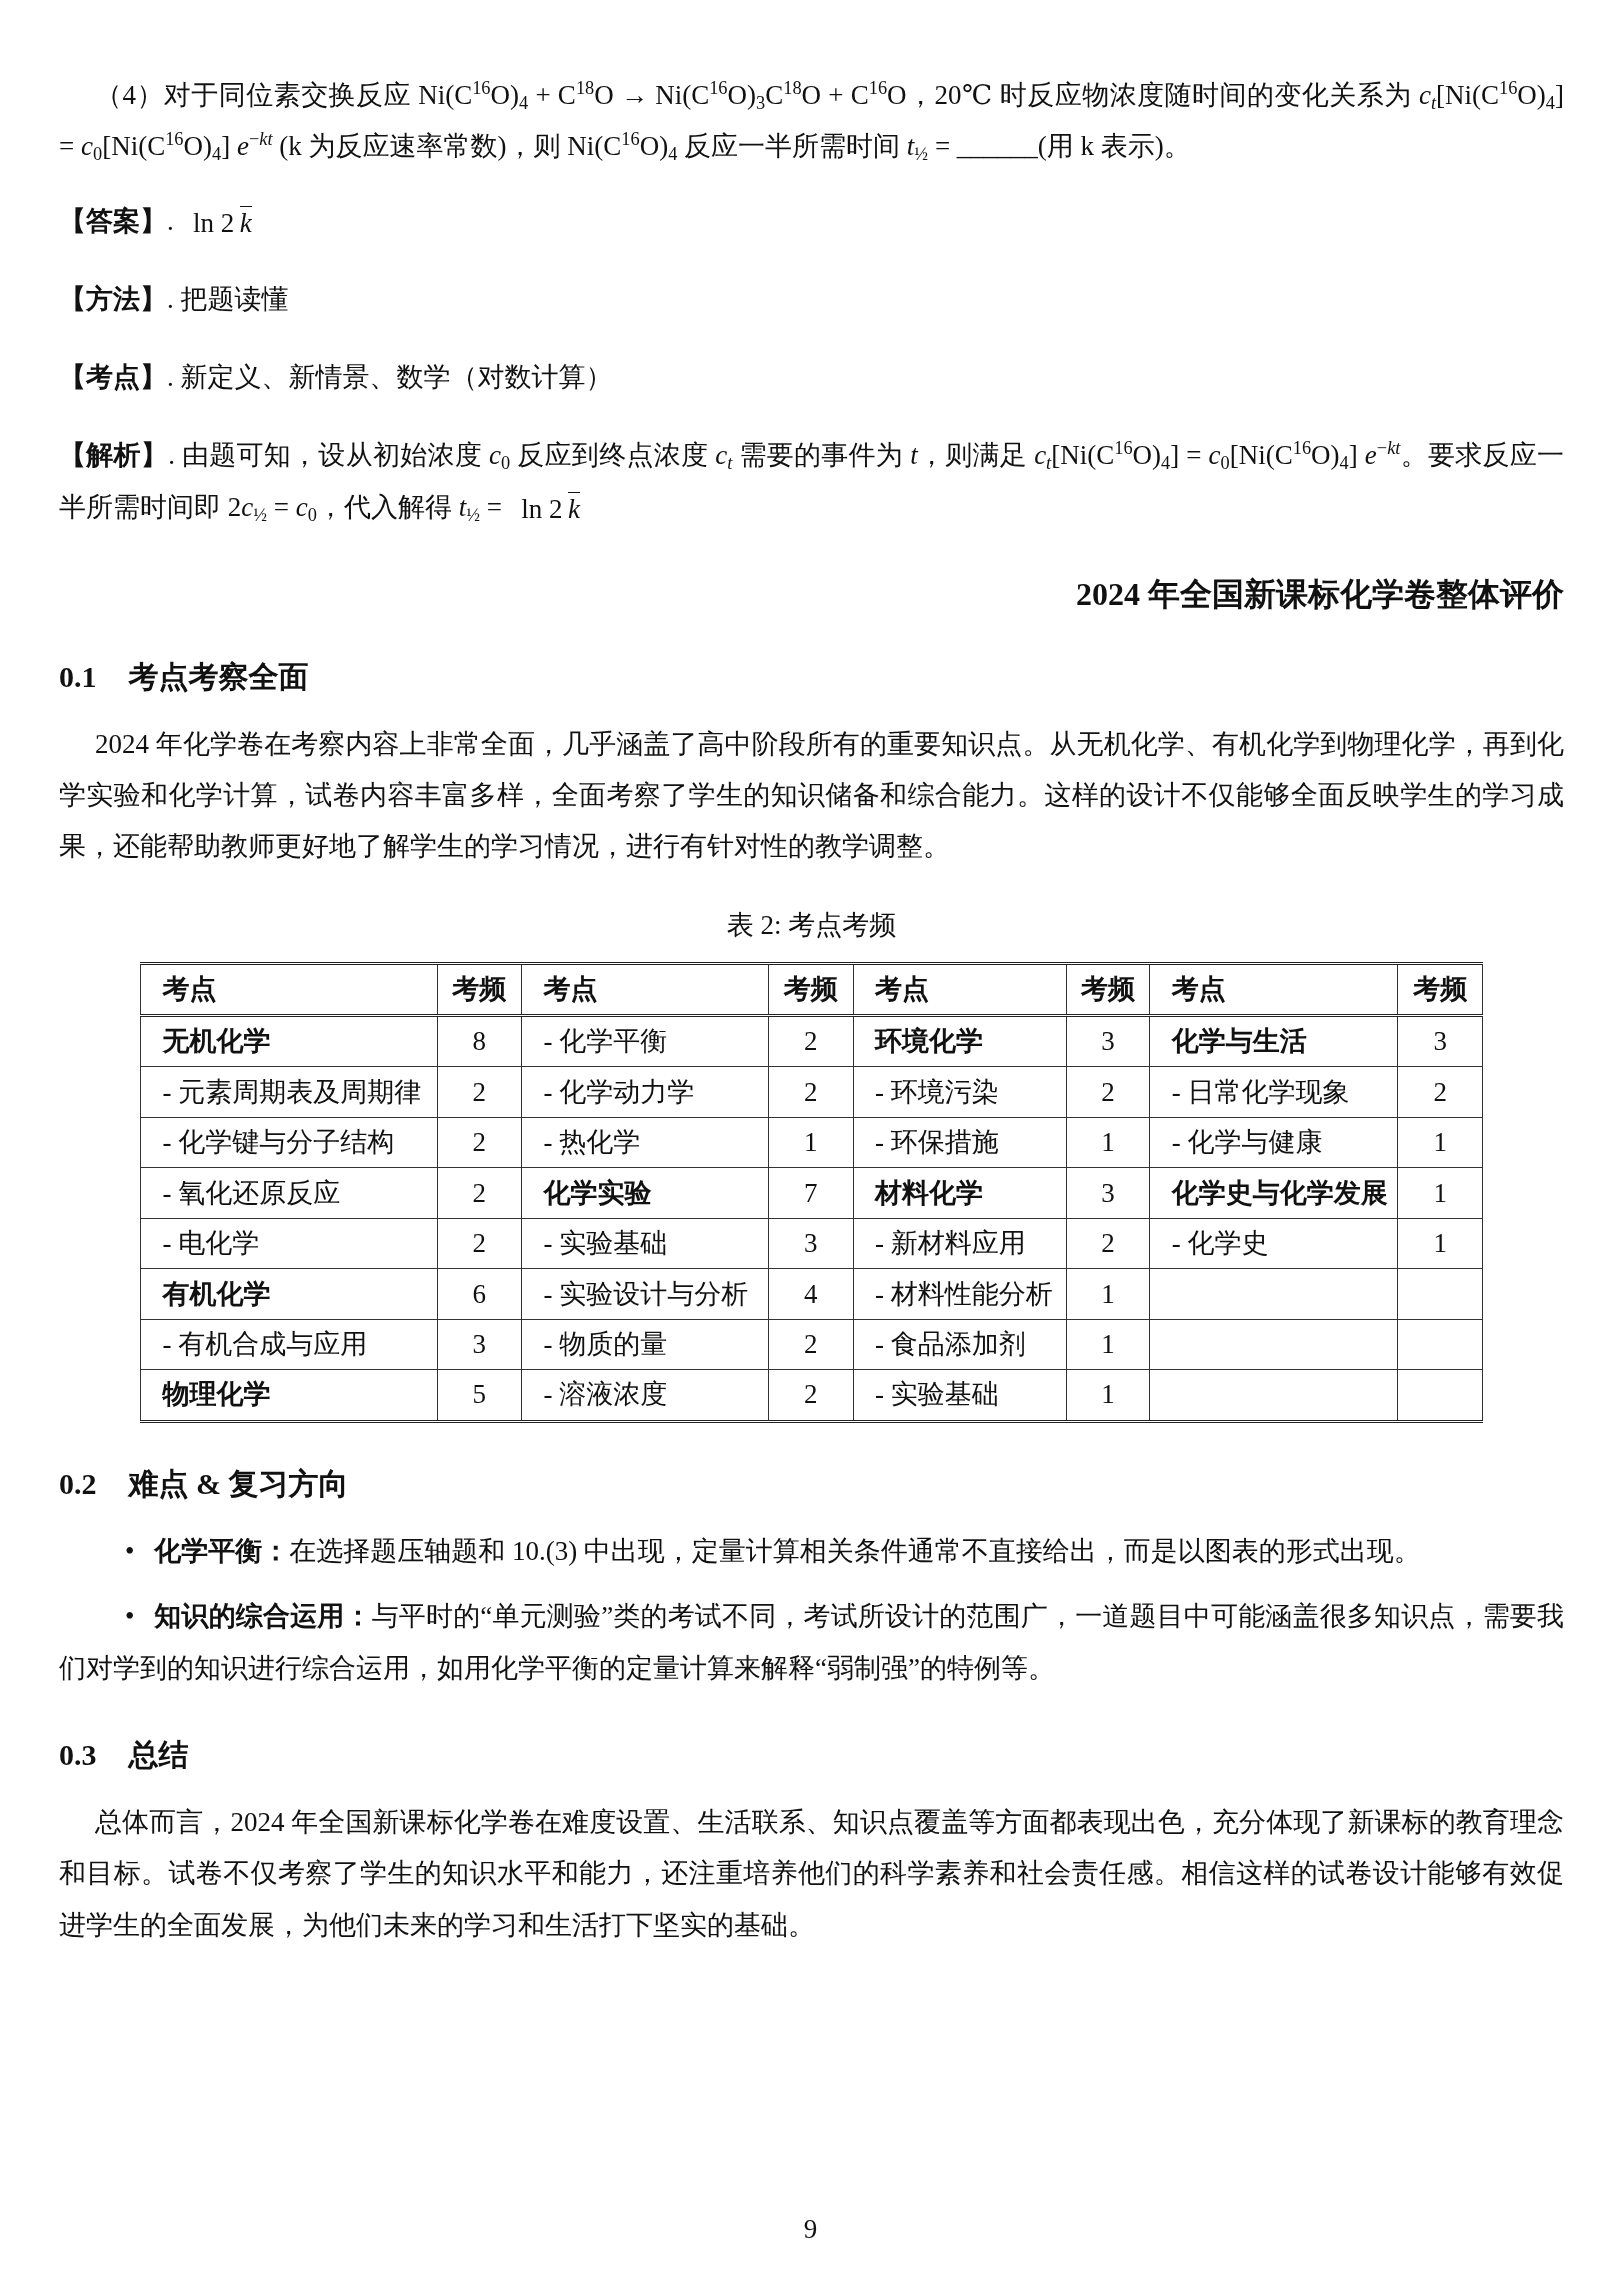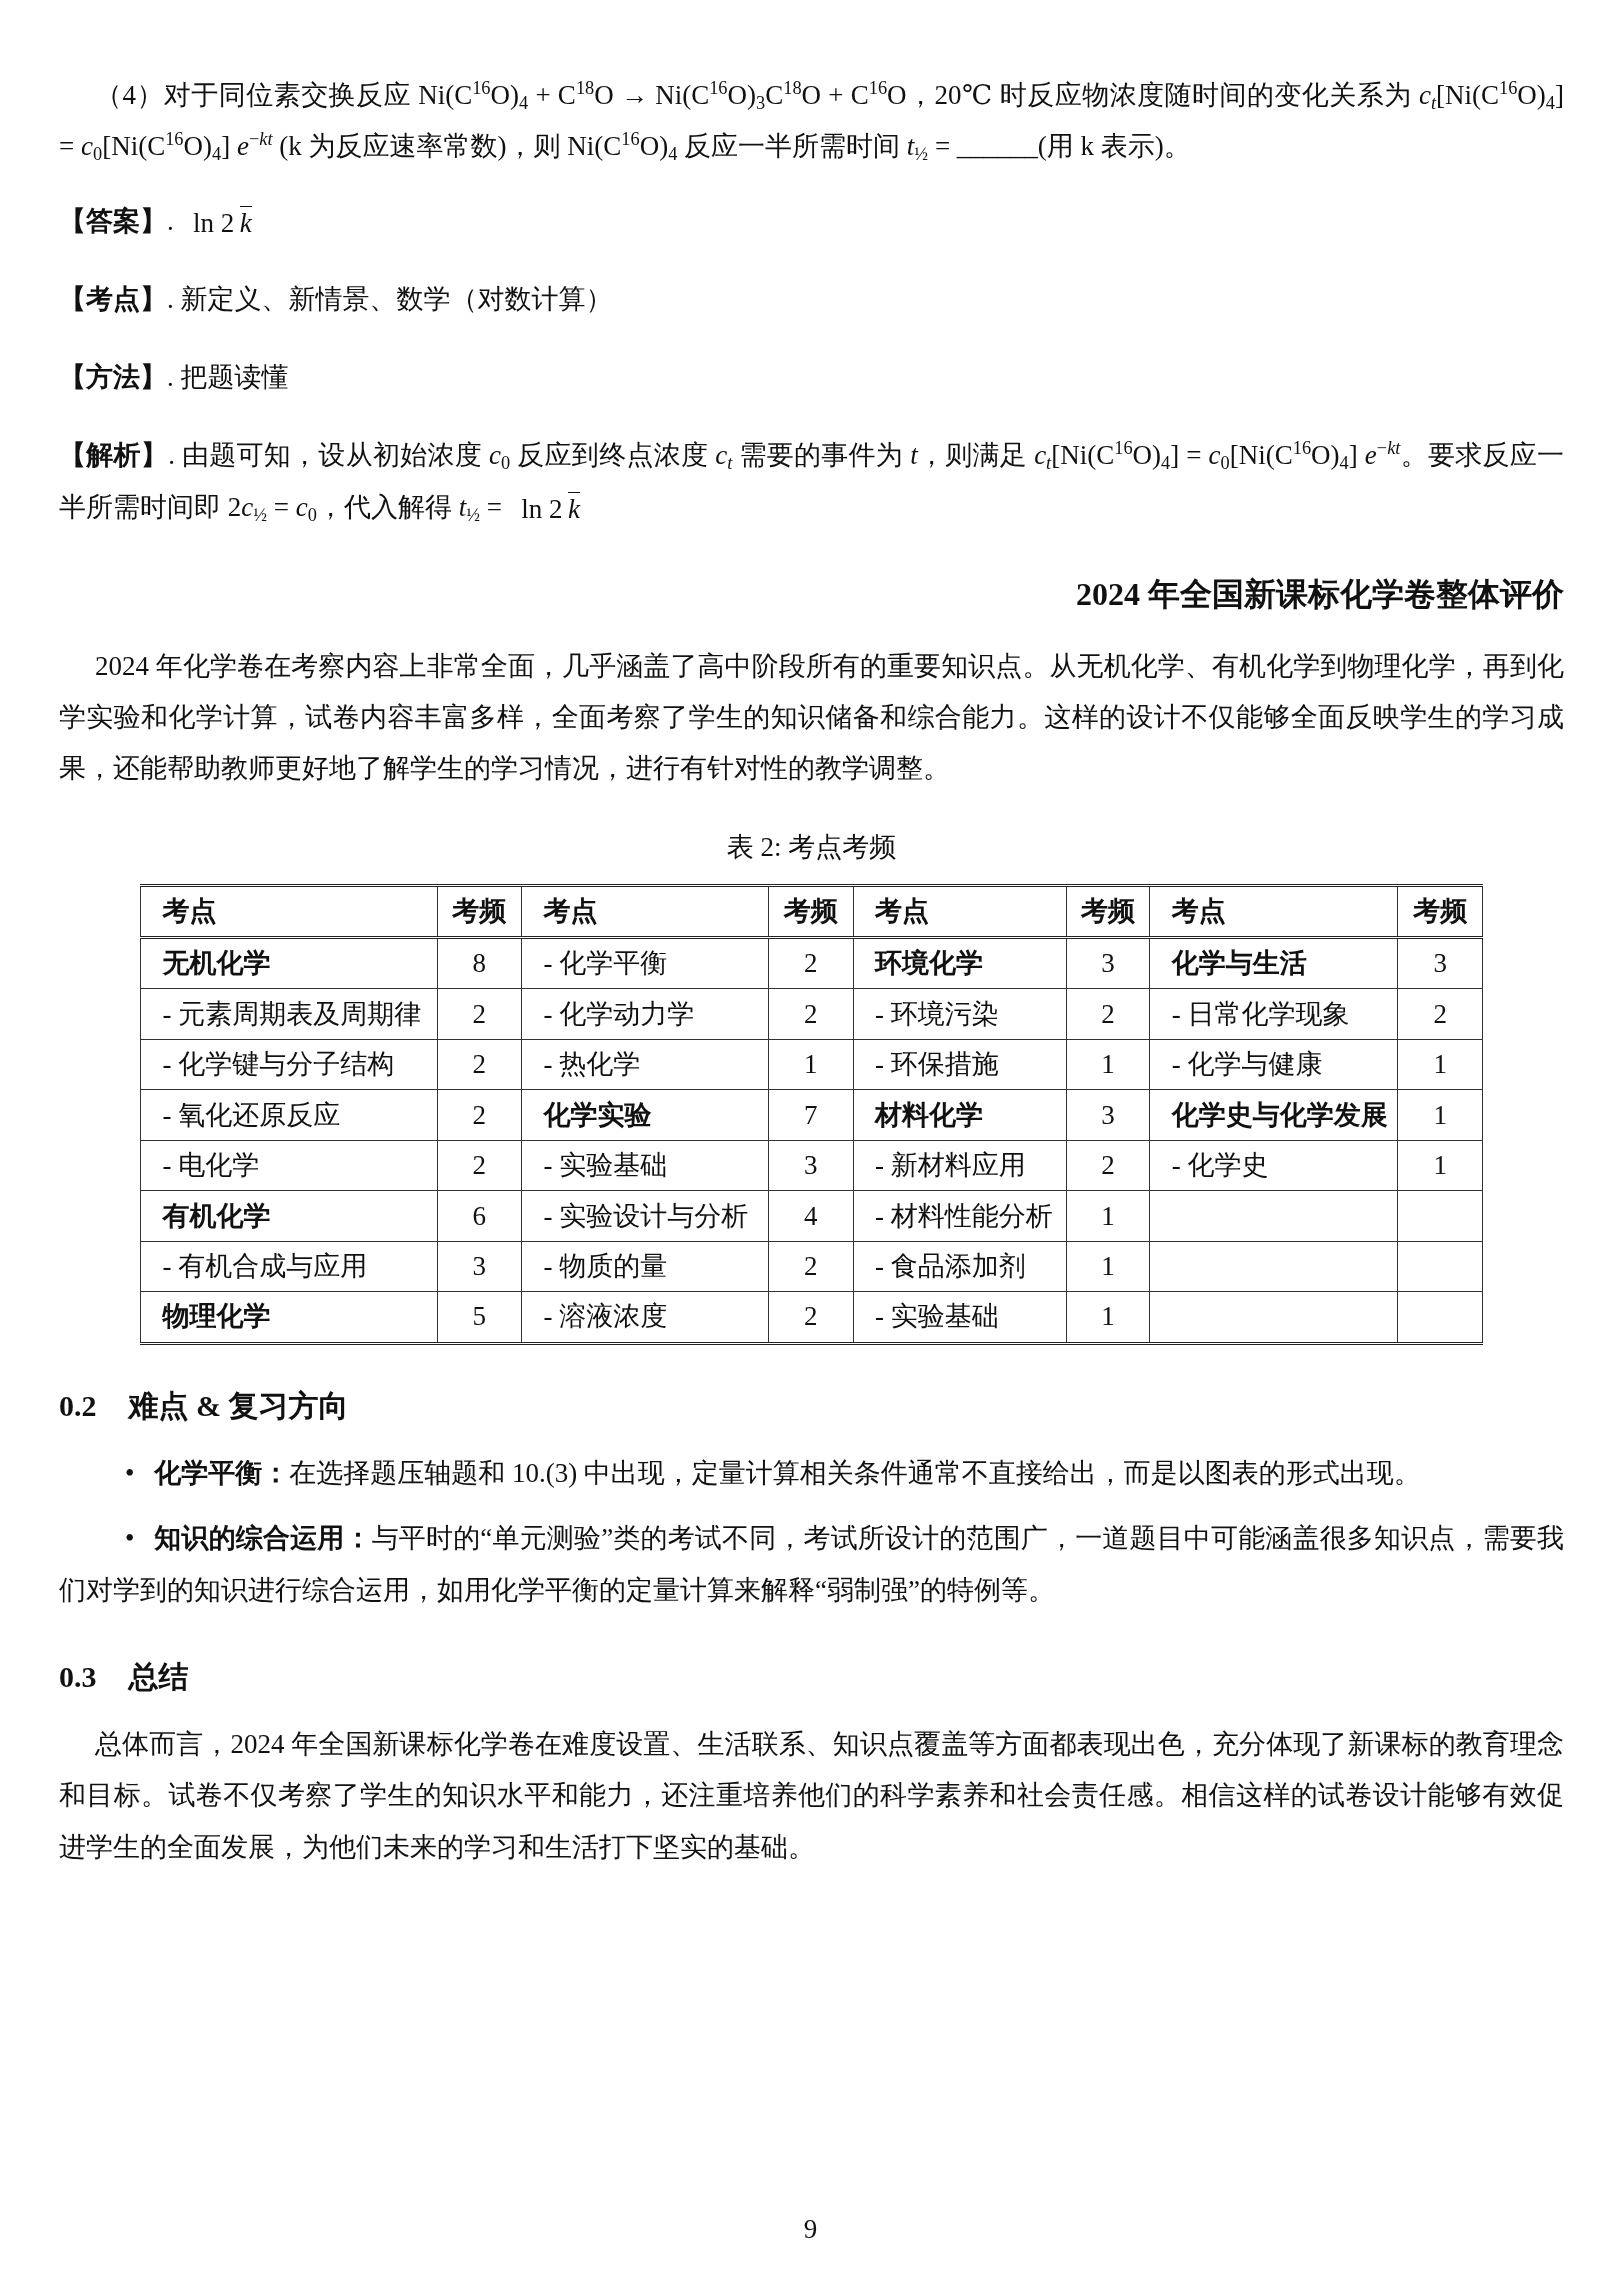--- a/index.html
+++ b/index.html
@@ -63,36 +63,39 @@
   <p class="para indent">（4）对于同位素交换反应 Ni(C<sup>16</sup>O)<sub>4</sub> + C<sup>18</sup>O → Ni(C<sup>16</sup>O)<sub>3</sub>C<sup>18</sup>O + C<sup>16</sup>O，20℃ 时反应物浓度随时间的变化关系为 <i>c</i><sub><i>t</i></sub>[Ni(C<sup>16</sup>O)<sub>4</sub>] = <i>c</i><sub>0</sub>[Ni(C<sup>16</sup>O)<sub>4</sub>] <i>e</i><sup>−<i>kt</i></sup> (k 为反应速率常数)，则 Ni(C<sup>16</sup>O)<sub>4</sub> 反应一半所需时间 <i>t</i><sub>½</sub> = ______(用 k 表示)。</p>
 
   <p class="qa-line">
     <span class="bold">【答案】</span><span>. </span><span class="frac">
         <span class="num">ln 2</span>
         <span class="den">k</span>
       </span>
   </p>
 
   <p class="qa-line">
+    <span class="bold">【方法】</span><span>. </span><span>把题读懂</span>
+  </p>
+
+  <p class="qa-line">
     <span class="bold">【考点】</span><span>. </span><span>新定义、新情景、数学（对数计算）</span>
-  </p>
-
-  <p class="qa-line">
-    <span class="bold">【方法】</span><span>. </span><span>把题读懂</span>
   </p>
 
   <p class="qa-line">
     <span class="bold">【解析】</span><span>. </span><span>由题可知，设从初始浓度 <i>c</i><sub>0</sub> 反应到终点浓度 <i>c</i><sub><i>t</i></sub> 需要的事件为 <i>t</i>，则满足 <i>c</i><sub><i>t</i></sub>[Ni(C<sup>16</sup>O)<sub>4</sub>] = <i>c</i><sub>0</sub>[Ni(C<sup>16</sup>O)<sub>4</sub>] <i>e</i><sup>−<i>kt</i></sup>。要求反应一半所需时间即 2<i>c</i><sub>½</sub> = <i>c</i><sub>0</sub>，代入解得 <i>t</i><sub>½</sub> = </span><span class="frac">
         <span class="num">ln 2</span>
         <span class="den">k</span>
       </span>
   </p>
 
   <h1 class="main-title">2024 年全国新课标化学卷整体评价</h1>
 
+  <h2 class="sec-head">
+    <span class="sec-num">0.1</span><span>考点考察全面</span>
+  </h2>
   <p class="para indent">2024 年化学卷在考察内容上非常全面，几乎涵盖了高中阶段所有的重要知识点。从无机化学、有机化学到物理化学，再到化学实验和化学计算，试卷内容丰富多样，全面考察了学生的知识储备和综合能力。这样的设计不仅能够全面反映学生的学习成果，还能帮助教师更好地了解学生的学习情况，进行有针对性的教学调整。</p>
 
   <div class="tbl-caption">表 2: 考点考频</div>
   <table class="freq-table">
     <colgroup>
       <col style="width:22.1%">
         <col style="width:6.3%">
       <col style="width:18.4%">
         <col style="width:6.3%">
       <col style="width:15.9%">

